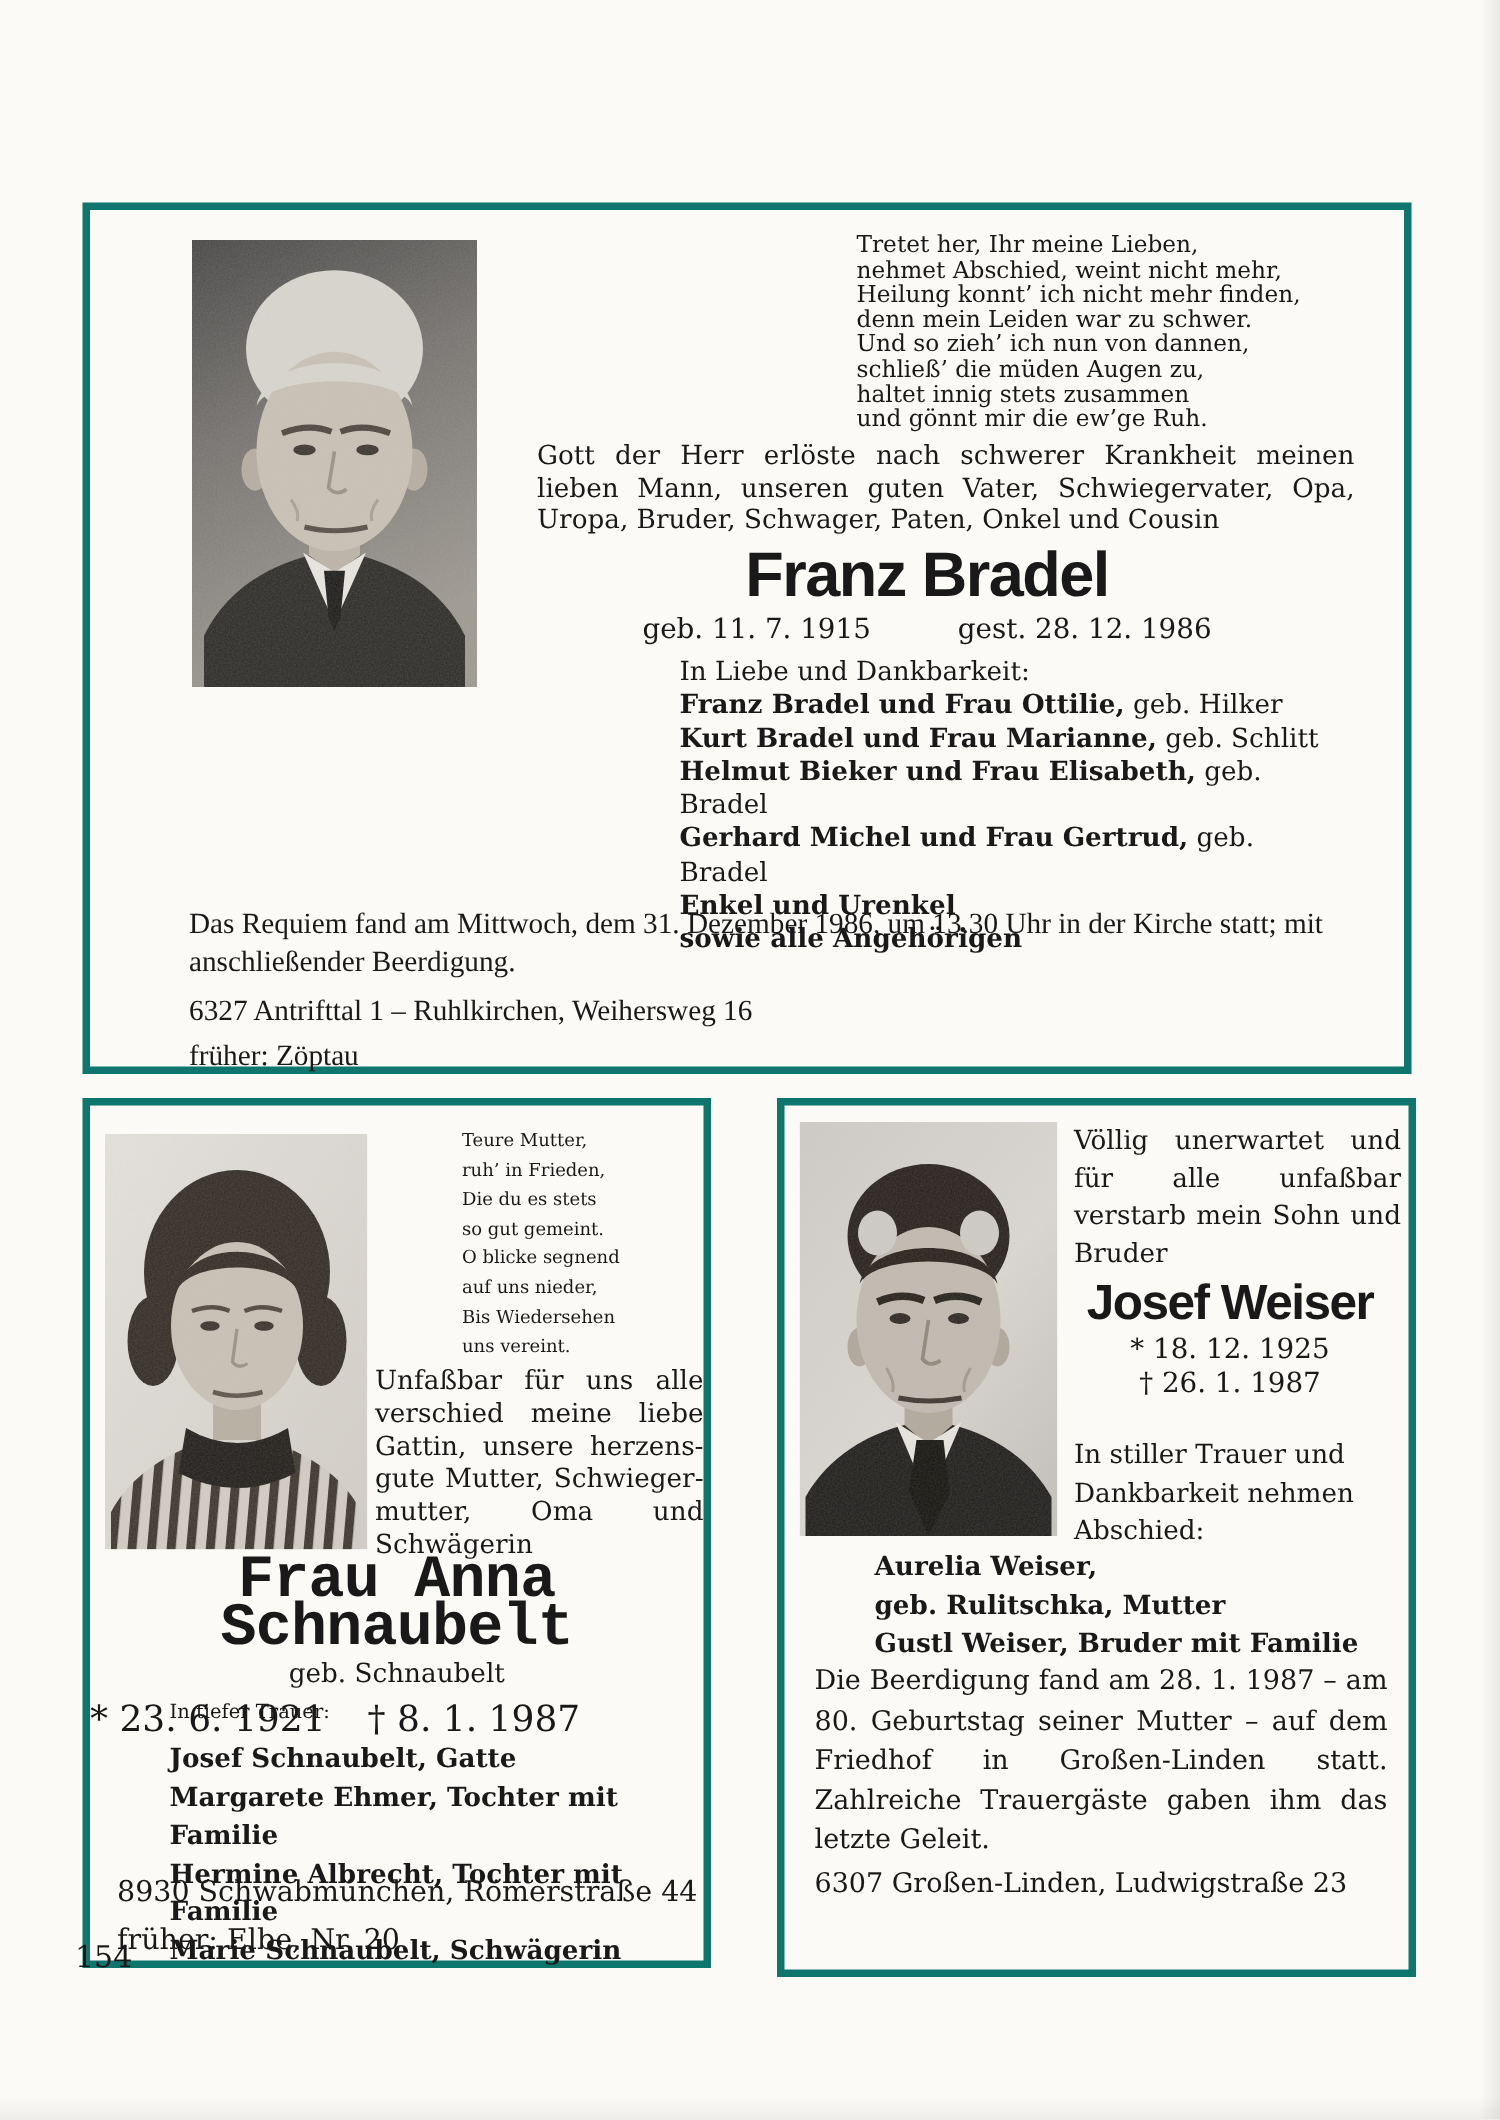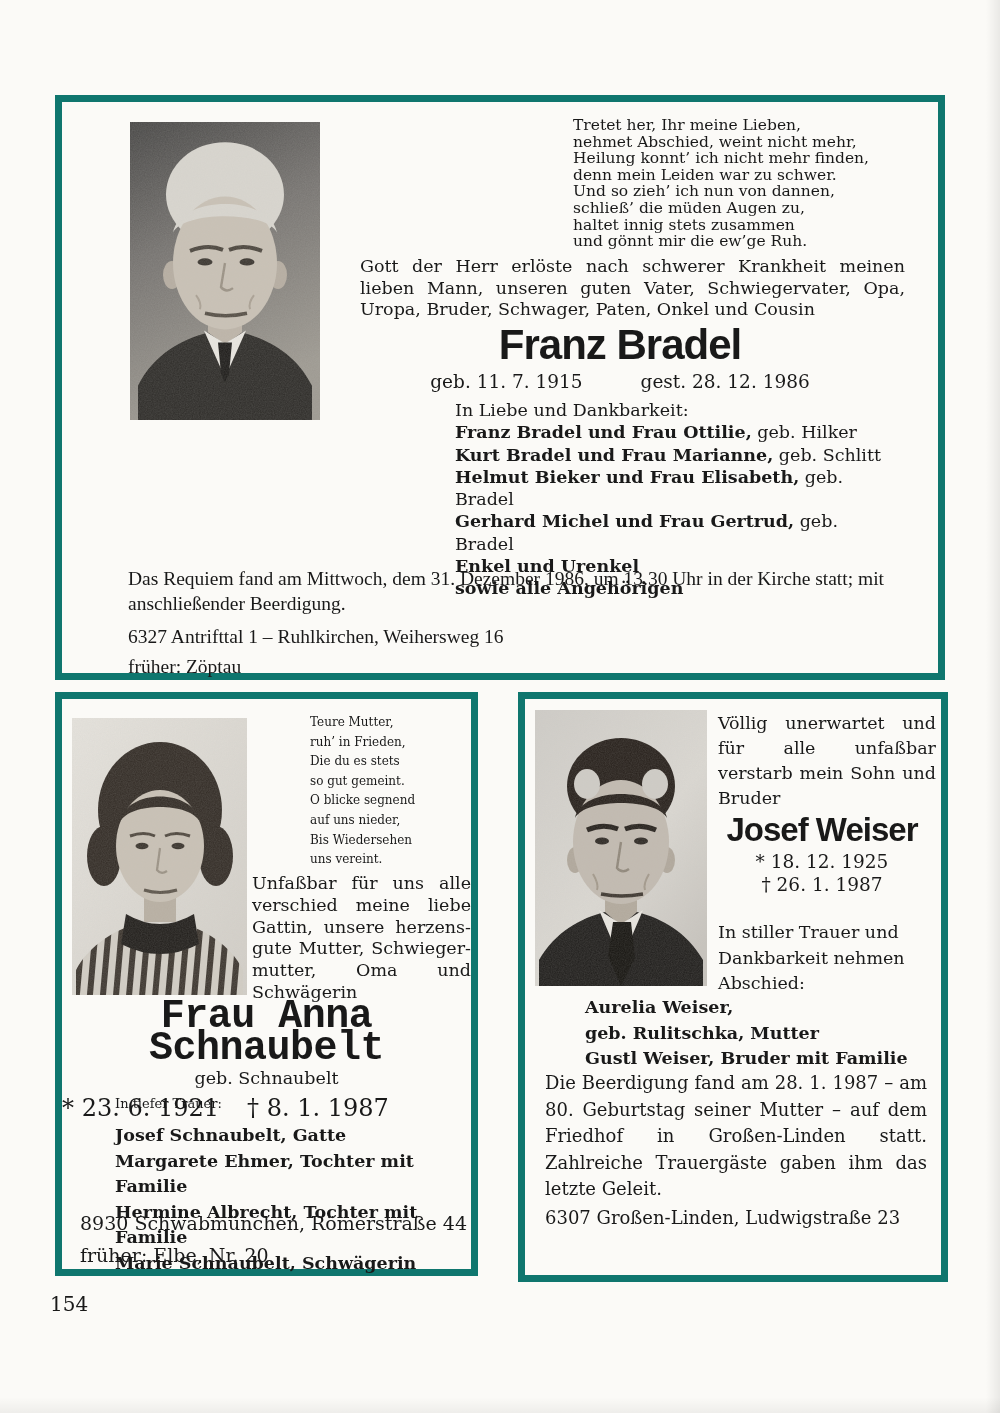--- a/index.html
+++ b/index.html
@@ -6,21 +6,21 @@
   .page{
     position:relative;width:1000px;height:1413px;margin:0 auto;
     background:#fbfaf7;color:#191919;overflow:hidden;
     font-family:"DejaVu Serif",serif;
   }
   .page::after{content:"";position:absolute;right:0;top:0;width:14px;height:100%;
     background:linear-gradient(to right,rgba(0,0,0,0),rgba(0,0,0,0.07));pointer-events:none;}
   .page::before{content:"";position:absolute;left:0;bottom:0;width:100%;height:16px;
     background:linear-gradient(to bottom,rgba(0,0,0,0),rgba(0,0,0,0.05));pointer-events:none;}
 
-  .box{position:absolute;border:7px solid #0f766e;}
+  .box{position:absolute;border:5px solid #0f766e;margin-top:40px;}
   .box-bradel{left:55px;top:95px;width:876px;height:571px;}
   .box-schnaubelt{left:55px;top:692px;width:409px;height:570px;}
   .box-weiser{left:518px;top:692px;width:416px;height:576px;}
 
   .abs{position:absolute;}
   .photo{position:absolute;overflow:hidden;}
   .photo svg{display:block;width:100%;height:100%;}
   .cond{font-family:"Liberation Serif",serif;}
   .sansname{font-family:"Liberation Sans",sans-serif;font-weight:bold;letter-spacing:-0.5px;}
   .b{font-weight:bold;}

